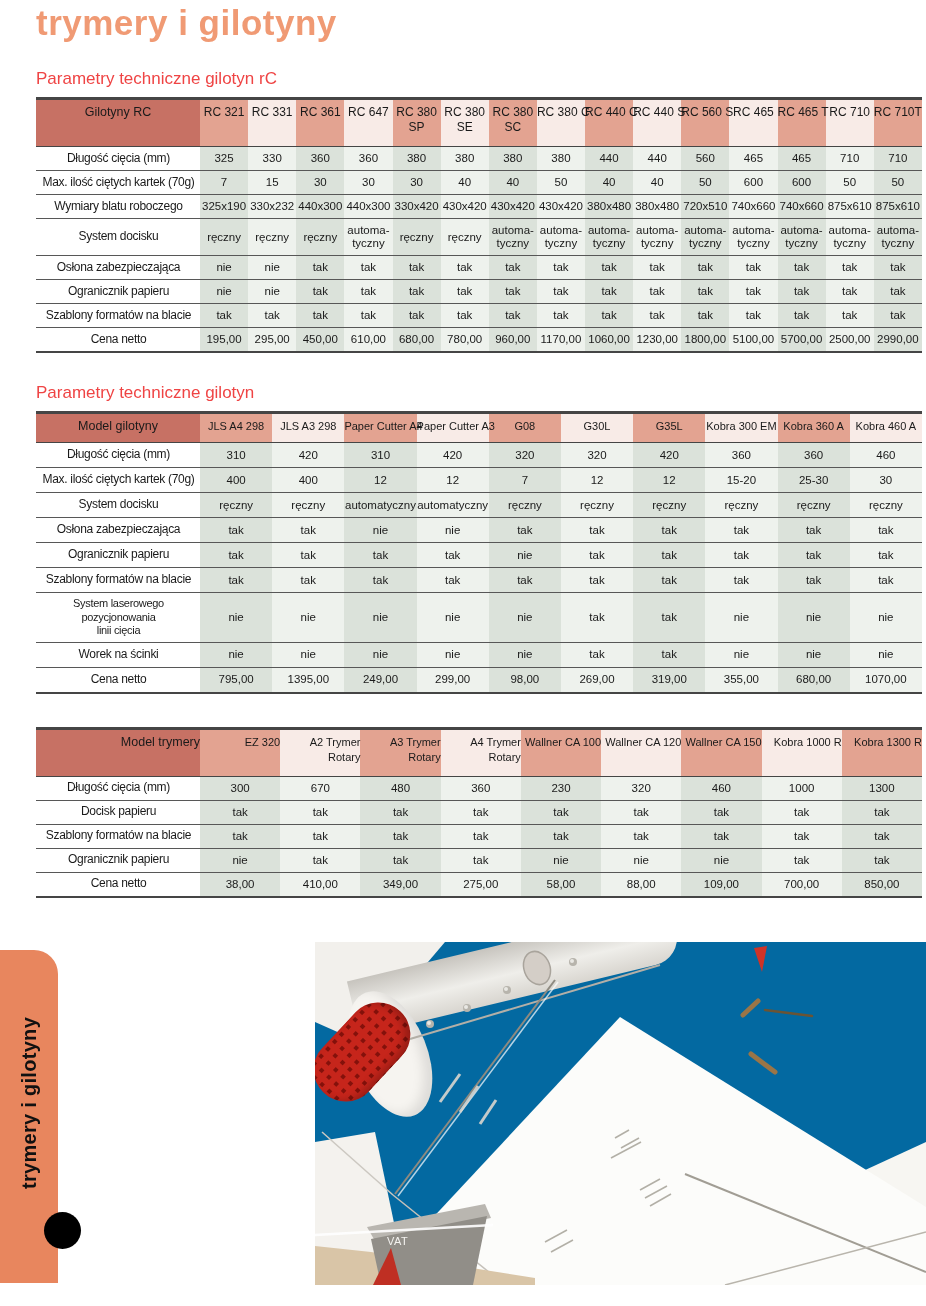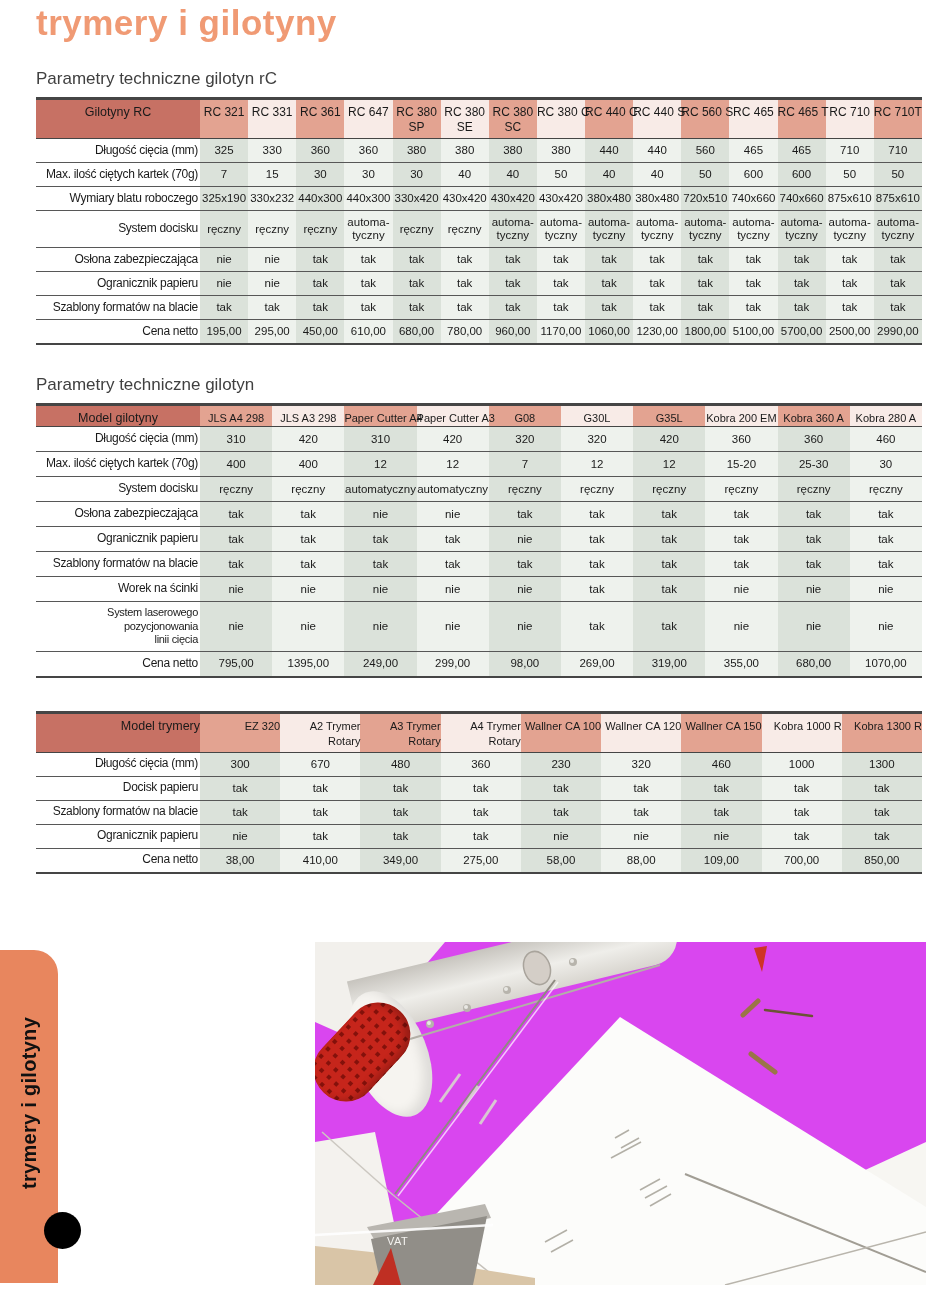--- a/index.html
+++ b/index.html
@@ -9,40 +9,40 @@
   }
   .page-title{
     margin:0;padding:2px 0 0 36px;
     font-size:35px;line-height:42px;font-weight:bold;letter-spacing:.5px;
     color:var(--accent,#F09A74);
   }
   .section{margin-left:36px;width:886px;}
   .section.s1{margin-top:25px;}
   .section.s2{margin-top:30px;}
   .section.s3{margin-top:33px;}
-  .section h2{margin:0 0 8px 0;font-size:17px;font-weight:normal;color:#404040;}
+  .section h2{margin:0 0 8px 0;font-size:17px;font-weight:normal;color:#ef4444;}
 
   table.params{
     width:886px;table-layout:fixed;border-collapse:collapse;
     border-top:3px solid #454545;border-bottom:2px solid #454545;
   }
   table.params thead tr{border-bottom:1px solid #454545;}
   table.params tbody tr{border-bottom:1px solid #575757;}
   table.params th,table.params td{font-weight:normal;vertical-align:middle;}
   table.params thead th{
-    vertical-align:top;padding:5px 0 0 0;font-size:12px;line-height:15px;
+    vertical-align:top;padding:5px 0 8px 0;font-size:12px;line-height:15px;
     text-align:center;white-space:pre;overflow:visible;
   }
   table.params thead th.corner{
     width:164px;background:var(--table-corner,#C77164);font-size:12.5px;white-space:normal;
   }
   table.params thead th.col-a{background:var(--table-header-a,#E3A391);}
   table.params thead th.col-b{background:var(--table-header-b,#F8EBE7);}
   table.params tbody th.row-label{
-    text-align:right;background:#fff;font-size:12px;letter-spacing:-0.3px;
+    text-align:center;background:#fff;font-size:12px;letter-spacing:-0.3px;
     padding:4px 2px 4px 3px;line-height:13.5px;white-space:pre-line;
   }
   table.params tbody th.row-label.small{font-size:11px;}
   table.params td{text-align:center;font-size:11.5px;line-height:13px;padding:5px 0;}
   table.params td.cell-a{background:var(--table-body-a,#DBE2DA);}
   table.params td.cell-b{background:var(--table-body-b,#EEF2ED);}
   table.t1 thead th{height:33px;}
   table.t3 thead th{height:33px;text-align:right;}
   table.t1 td{white-space:pre;}
   table.t2 thead th,table.t3 thead th{font-size:11px;margin-left:40px;}
@@ -57,21 +57,21 @@
     position:absolute;left:50%;top:46%;
     transform:translate(-50%,-50%) rotate(-90deg);
     white-space:nowrap;font-size:20px;font-weight:bold;color:#111;letter-spacing:.3px;
   }
   .page-dot{
     position:absolute;left:44px;top:1212px;width:37px;height:37px;
     border-radius:50%;background:#000;
   }
   .photo{
     position:absolute;left:315px;top:942px;width:611px;height:343px;
-    overflow:hidden;background:#d946ef;
+    overflow:hidden;background:#0369a1;
   }
   .photo .layer{position:absolute;left:0;top:0;width:611px;height:343px;}
   .arm{
     position:absolute;left:45px;top:38px;width:332px;height:56px;
     transform:rotate(-13.5deg);transform-origin:left bottom;
     background:linear-gradient(#c7c4be,#efeeea 55%,#d8d5cf);
     border-radius:0 28px 28px 0;
   }
   .mount{
     position:absolute;left:38px;top:46px;width:74px;height:132px;
@@ -286,23 +286,23 @@
       <thead>
         <tr>
           <th class="corner">Model gilotyny</th>
           <th class="col-a">JLS A4 298</th>
           <th class="col-b">JLS A3 298</th>
           <th class="col-a">Paper Cutter A4</th>
           <th class="col-b">Paper Cutter A3</th>
           <th class="col-a">G08</th>
           <th class="col-b">G30L</th>
           <th class="col-a">G35L</th>
-          <th class="col-b">Kobra 200 EM</th>
+          <th class="col-b">Kobra 300 EM</th>
           <th class="col-a">Kobra 360 A</th>
-          <th class="col-b">Kobra 280 A</th>
+          <th class="col-b">Kobra 460 A</th>
         </tr>
       </thead>
       <tbody>
         <tr>
           <th class="row-label">Długość cięcia (mm)</th>
           <td class="cell-a">310</td>
           <td class="cell-b">420</td>
           <td class="cell-a">310</td>
           <td class="cell-b">420</td>
           <td class="cell-a">320</td>
@@ -371,35 +371,35 @@
           <td class="cell-a">tak</td>
           <td class="cell-b">tak</td>
           <td class="cell-a">tak</td>
           <td class="cell-b">tak</td>
           <td class="cell-a">tak</td>
           <td class="cell-b">tak</td>
           <td class="cell-a">tak</td>
           <td class="cell-b">tak</td>
         </tr>
         <tr>
-          <th class="row-label">Worek na ścinki</th>
-          <td class="cell-a">nie</td>
-          <td class="cell-b">nie</td>
-          <td class="cell-a">nie</td>
-          <td class="cell-b">nie</td>
-          <td class="cell-a">nie</td>
-          <td class="cell-b">tak</td>
-          <td class="cell-a">tak</td>
-          <td class="cell-b">nie</td>
-          <td class="cell-a">nie</td>
-          <td class="cell-b">nie</td>
-        </tr>
-        <tr>
           <th class="row-label small">System laserowego pozycjonowania
 linii cięcia</th>
+          <td class="cell-a">nie</td>
+          <td class="cell-b">nie</td>
+          <td class="cell-a">nie</td>
+          <td class="cell-b">nie</td>
+          <td class="cell-a">nie</td>
+          <td class="cell-b">tak</td>
+          <td class="cell-a">tak</td>
+          <td class="cell-b">nie</td>
+          <td class="cell-a">nie</td>
+          <td class="cell-b">nie</td>
+        </tr>
+        <tr>
+          <th class="row-label">Worek na ścinki</th>
           <td class="cell-a">nie</td>
           <td class="cell-b">nie</td>
           <td class="cell-a">nie</td>
           <td class="cell-b">nie</td>
           <td class="cell-a">nie</td>
           <td class="cell-b">tak</td>
           <td class="cell-a">tak</td>
           <td class="cell-b">nie</td>
           <td class="cell-a">nie</td>
           <td class="cell-b">nie</td>

